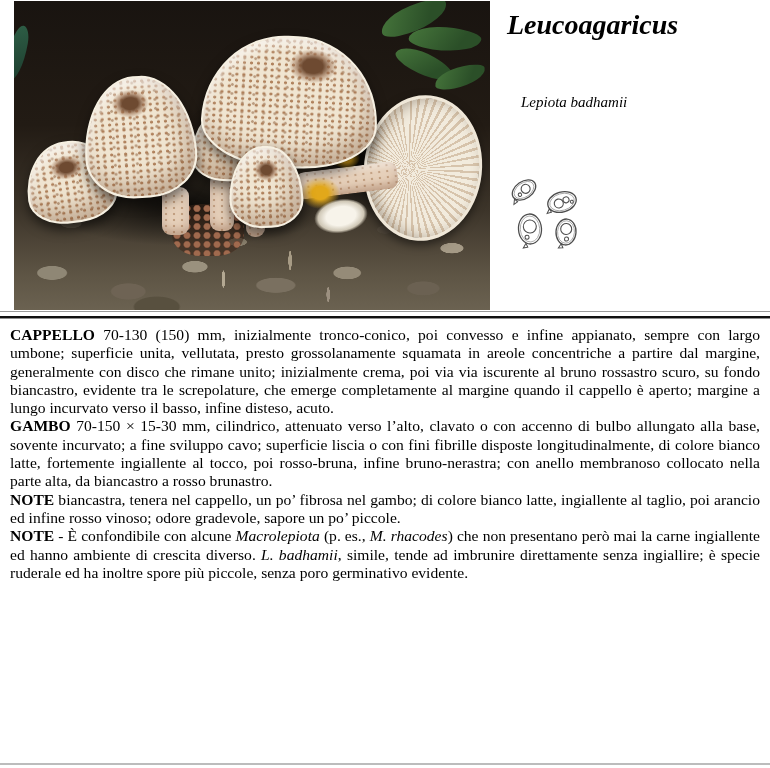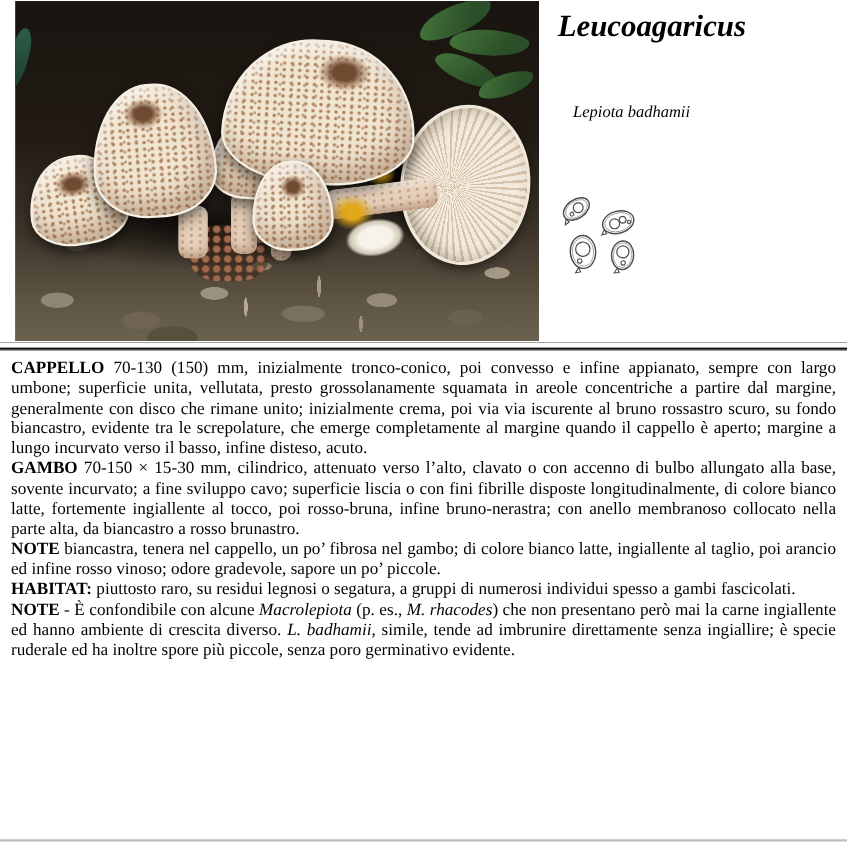--- a/index.html
+++ b/index.html
@@ -165,17 +165,16 @@
   <div class="thin1"></div>
   <div class="gap"></div>
   <div class="thick"></div>
   <div class="thin2"></div>
 </div>
 
 <div class="desc">
     <p><span class="run-b">CAPPELLO</span><span> 70-130 (150) mm, inizialmente tronco-conico, poi convesso e infine appianato, sempre con largo umbone; superficie unita, vellutata, presto grossolanamente squamata in areole concentriche a partire dal margine, generalmente con disco che rimane unito; inizialmente crema, poi via via iscurente al bruno rossastro scuro, su fondo biancastro, evidente tra le screpolature, che emerge completamente al margine quando il cappello è aperto; margine a lungo incurvato verso il basso, infine disteso, acuto.</span></p>
     <p><span class="run-b">GAMBO</span><span> 70-150 × 15-30 mm, cilindrico, attenuato verso l’alto, clavato o con accenno di bulbo allungato alla base, sovente incurvato; a fine sviluppo cavo; superficie liscia o con fini fibrille disposte longitudinalmente, di colore bianco latte, fortemente ingiallente al tocco, poi rosso-bruna, infine bruno-nerastra; con anello membranoso collocato nella parte alta, da biancastro a rosso brunastro.</span></p>
     <p><span class="run-b">NOTE</span><span> biancastra, tenera nel cappello, un po’ fibrosa nel gambo; di colore bianco latte, ingiallente al taglio, poi arancio ed infine rosso vinoso; odore gradevole, sapore un po’ piccole.</span></p>
-    <p><span class="run-b">HABITAT:</span><span> piuttosto raro, su residui legnosi o segatura, a gruppi di numerosi individui spesso a gambi fascicolati.</span></p>
     <p><span class="run-b">NOTE</span><span> - È confondibile con alcune </span><span class="run-i">Macrolepiota</span><span> (p. es., </span><span class="run-i">M. rhacodes</span><span>) che non presentano però mai la carne ingiallente ed hanno ambiente di crescita diverso. </span><span class="run-i">L. badhamii</span><span>, simile, tende ad imbrunire direttamente senza ingiallire; è specie ruderale ed ha inoltre spore più piccole, senza poro germinativo evidente.</span></p>
   </div>
 
 <div class="bottomrule"></div>
 
 </body></html>

